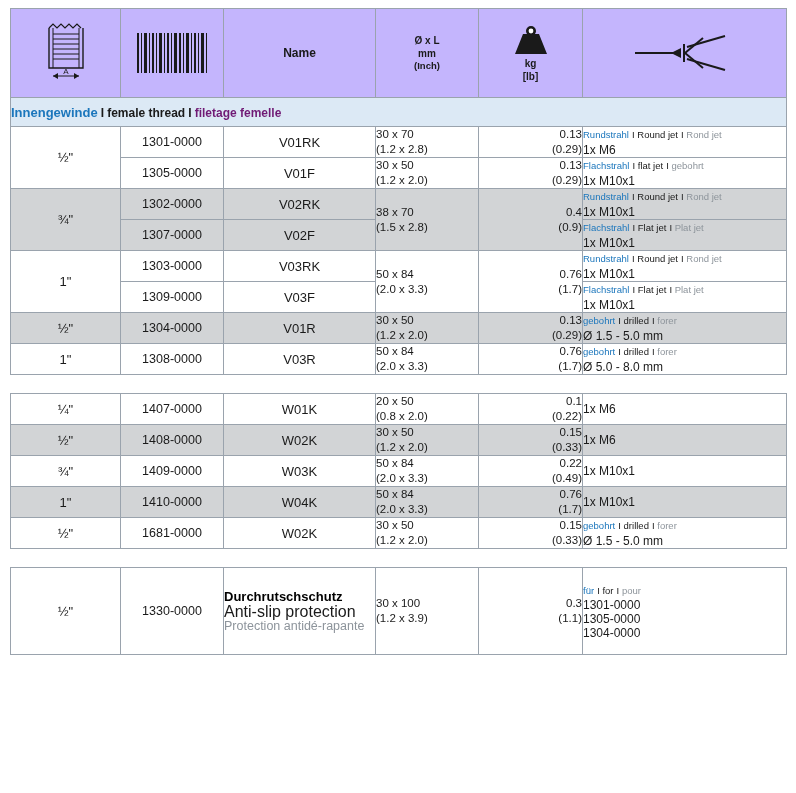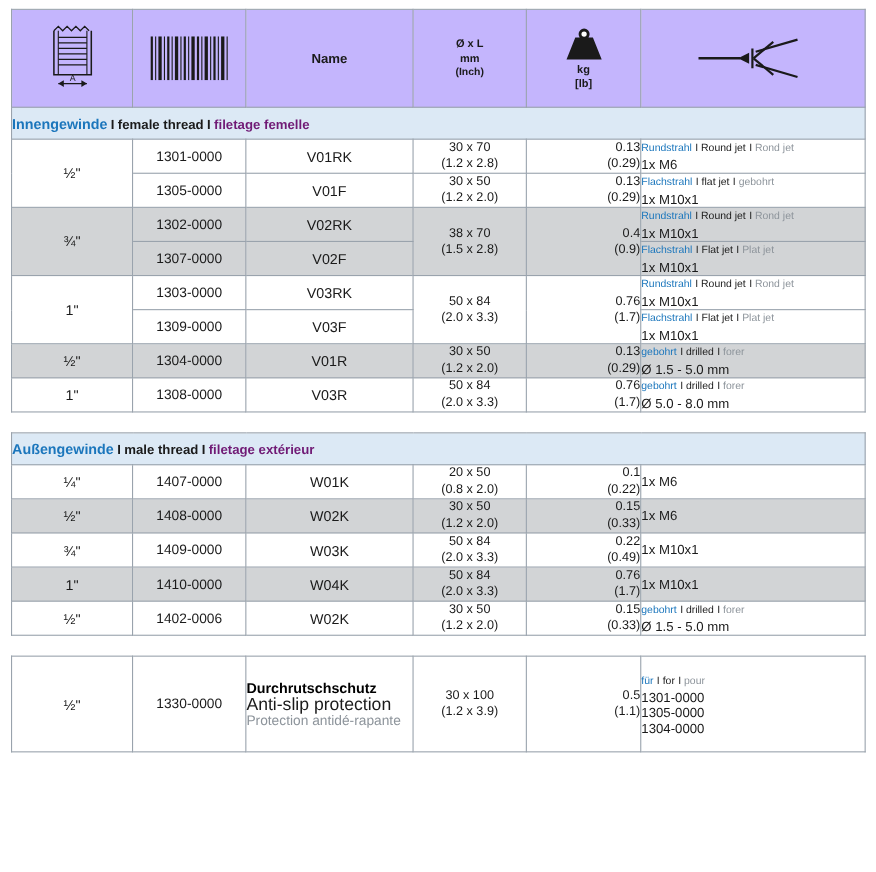--- a/index.html
+++ b/index.html
@@ -99,21 +99,20 @@
   }
   td.art {
     text-align: center;
     font-size: 12.5px;
   }
   td.name {
     text-align: center;
     font-size: 13px;
   }
   td.dim {
-    text-align: center;
     font-size: 11.5px;
     line-height: 15px;
   }
   td.wt {
     text-align: right;
     font-size: 11.5px;
     line-height: 15px;
   }
   td.jet {
     padding: 5px 8px;
@@ -424,29 +423,20 @@
   <table class="t">
     <colgroup>
       <col class="c0">
         <col class="c1">
         <col class="c2">
         <col class="c3">
         <col class="c4">
         <col class="c5">
     </colgroup>
     <tbody>
-      <tr class="banner">
-        <td colspan="6">
-          <span class="de">Außengewinde</span>
-          <span class="sep">I</span>
-          <span class="en">male thread</span>
-          <span class="sep">I</span>
-          <span class="fr">filetage extérieur</span>
-        </td>
-      </tr>
 
       <tr class="plainrow">
         <td class="ctr size">¼"</td>
         <td class="art">1407-0000</td>
         <td class="name">W01K</td>
         <td class="dim">
           <div>20 x 50</div>
           <div>(0.8 x 2.0)</div>
         </td>
         <td class="wt">
@@ -504,21 +494,21 @@
           <div>0.76</div>
           <div>(1.7)</div>
         </td>
         <td class="jet">
           <span class="plain">1x M10x1</span>
         </td>
       </tr>
 
       <tr class="plainrow">
         <td class="ctr size">½"</td>
-        <td class="art">1402-0006</td>
+        <td class="art">1681-0000</td>
         <td class="name">W02K</td>
         <td class="dim">
           <div>30 x 50</div>
           <div>(1.2 x 2.0)</div>
         </td>
         <td class="wt">
           <div>0.15</div>
           <div>(0.33)</div>
         </td>
         <td class="jet">
@@ -551,21 +541,21 @@
         <td class="prod">
           <div class="p-de">Durchrutschschutz</div>
           <div class="p-en">Anti-slip protection</div>
           <div class="p-fr">Protection antidé-rapante</div>
         </td>
         <td class="dim">
           <div>30 x 100</div>
           <div>(1.2 x 3.9)</div>
         </td>
         <td class="wt">
-          <div>0.5</div>
+          <div>0.3</div>
           <div>(1.1)</div>
         </td>
         <td class="jet">
           <div>
             <span class="lbl-de">für</span>
             <span class="lbl-sep"> I </span>
             <span class="lbl-en">for</span>
             <span class="lbl-sep"> I </span>
             <span class="lbl-fr">pour</span>
           </div>

